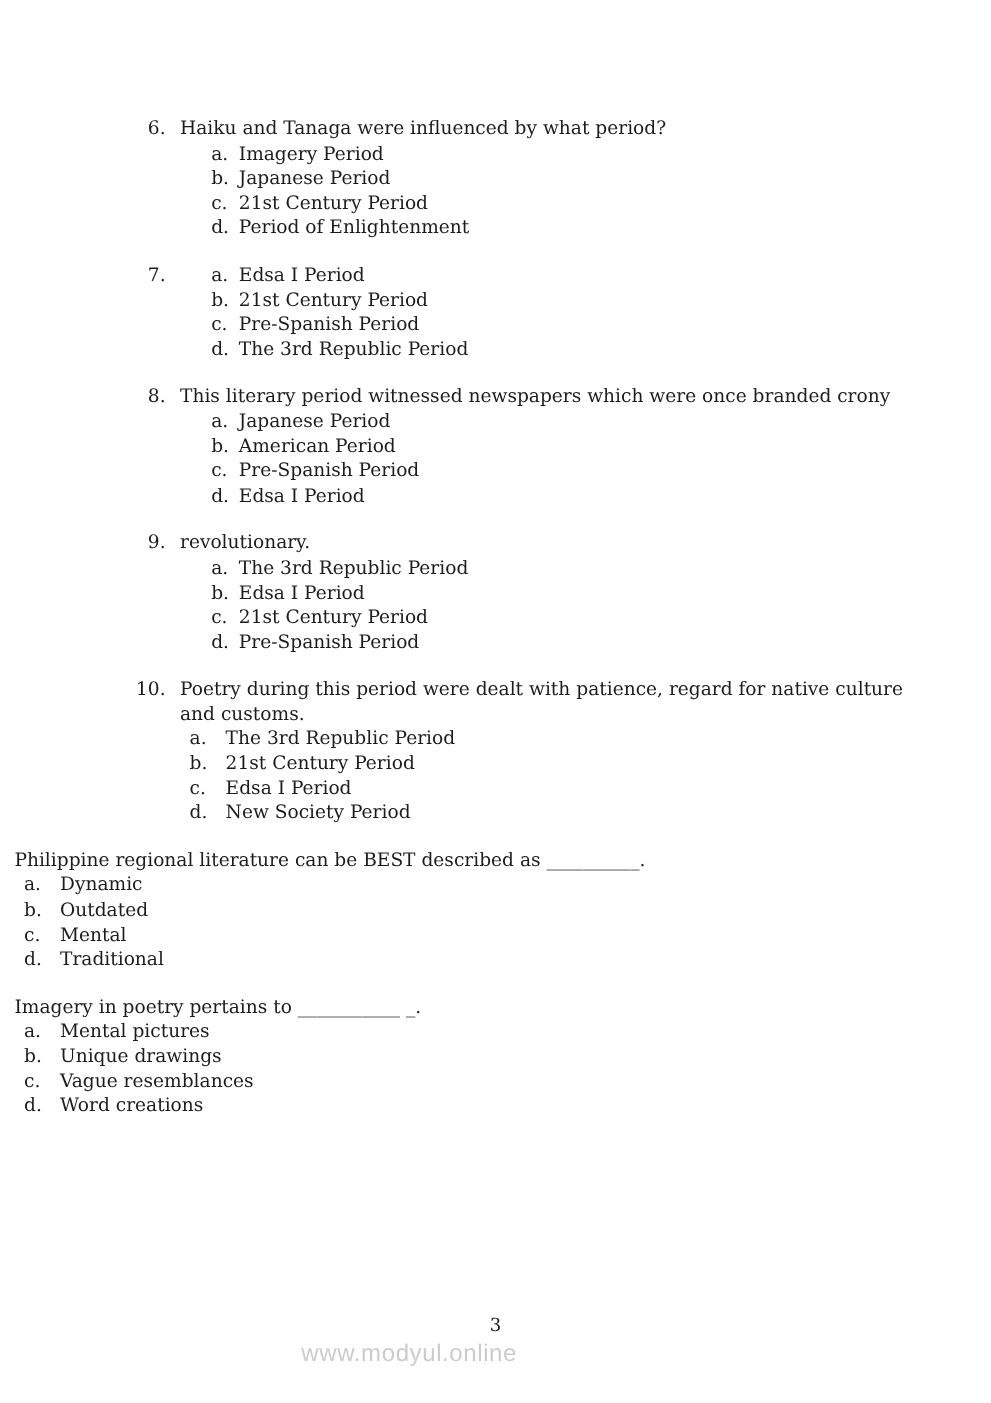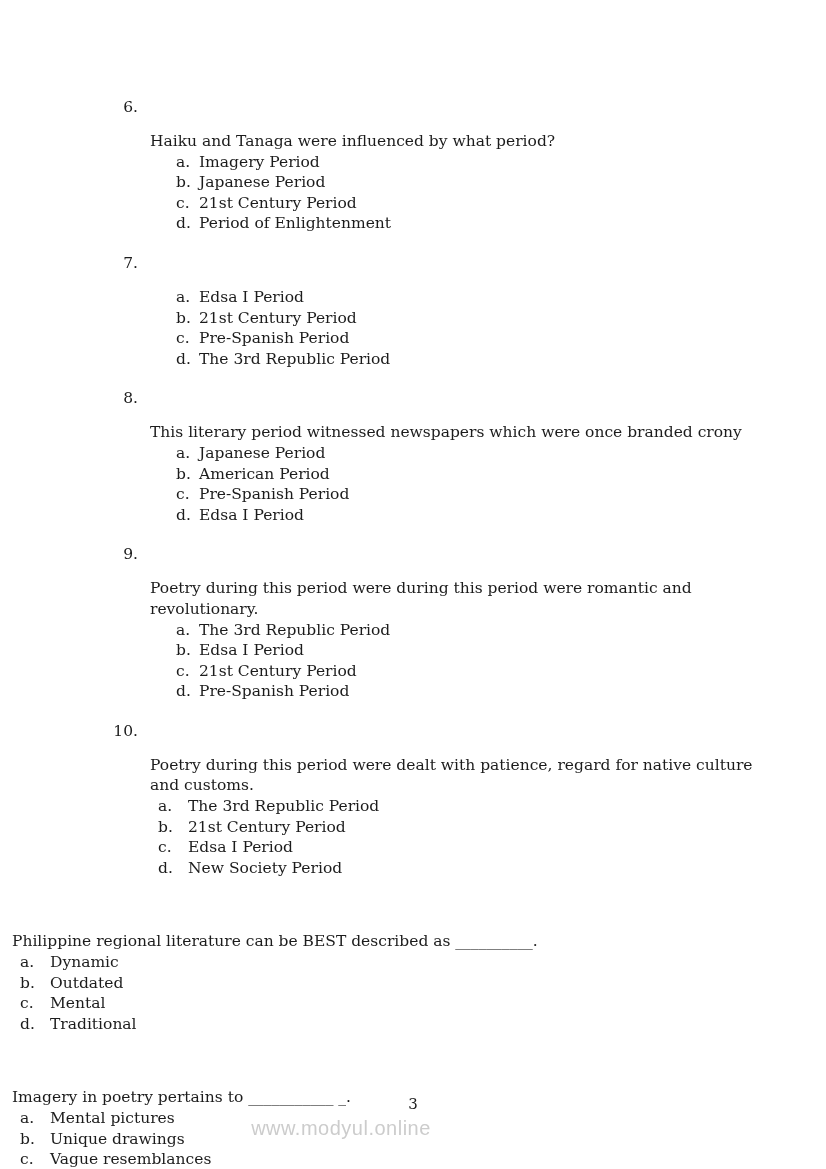--- a/index.html
+++ b/index.html
@@ -38,21 +38,20 @@
   .qnum {
     width: 138px;
     flex: none;
     text-align: right;
     white-space: nowrap;
   }
   .qbody {
     margin-left: 12px;
     flex: 1 1 auto;
     min-width: 0;
-    margin-top: 34px;
   }
   .qline {
     white-space: nowrap;
   }
   .qline:empty {
     display: none;
   }
   .option {
     display: flex;
   }
@@ -176,21 +175,20 @@
             <span class="olet">d.</span>
             <span class="otext">Edsa I Period</span>
           </div>
         </div>
       </div>
     </div>
 
     <div class="question">
       <span class="qnum">9.</span>
       <div class="qbody">
-        <div class="qline">Poetry during this period were during this period were romantic and</div>
         <div class="qline">revolutionary.</div>
         <div class="options options-deep">
           <div class="option">
             <span class="olet">a.</span>
             <span class="otext">The 3rd Republic Period</span>
           </div>
           <div class="option">
             <span class="olet">b.</span>
             <span class="otext">Edsa I Period</span>
           </div>

